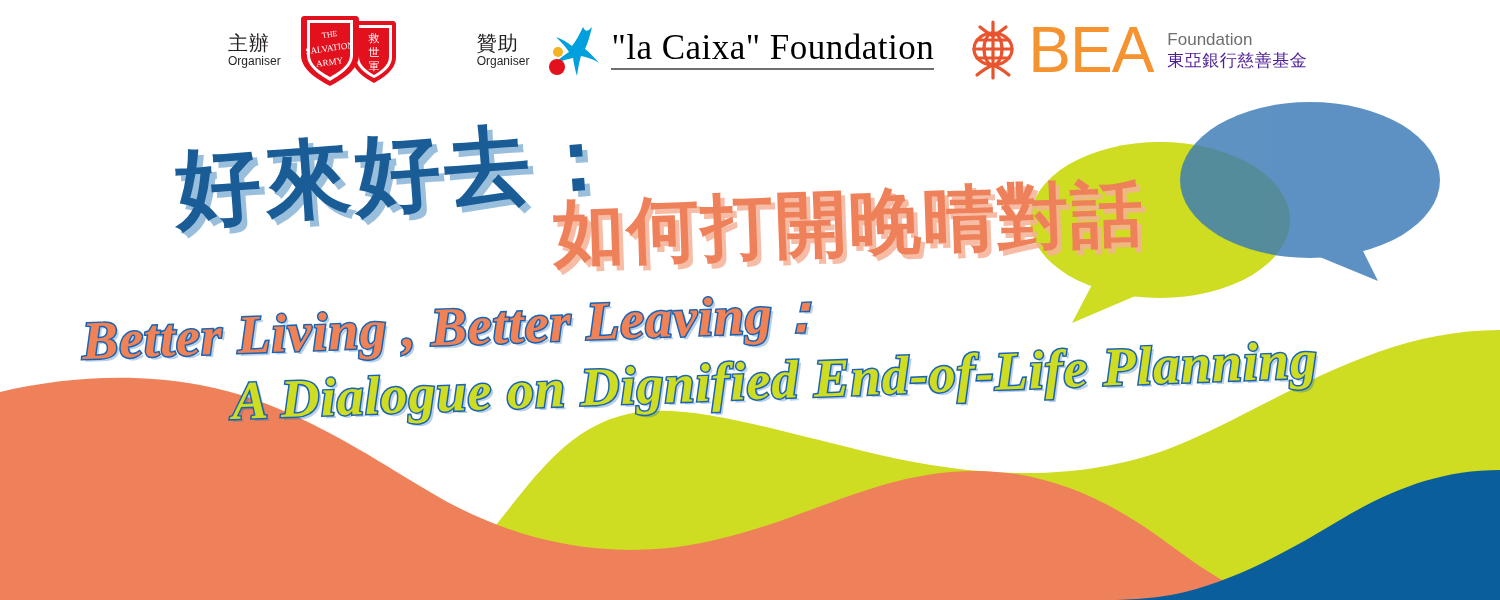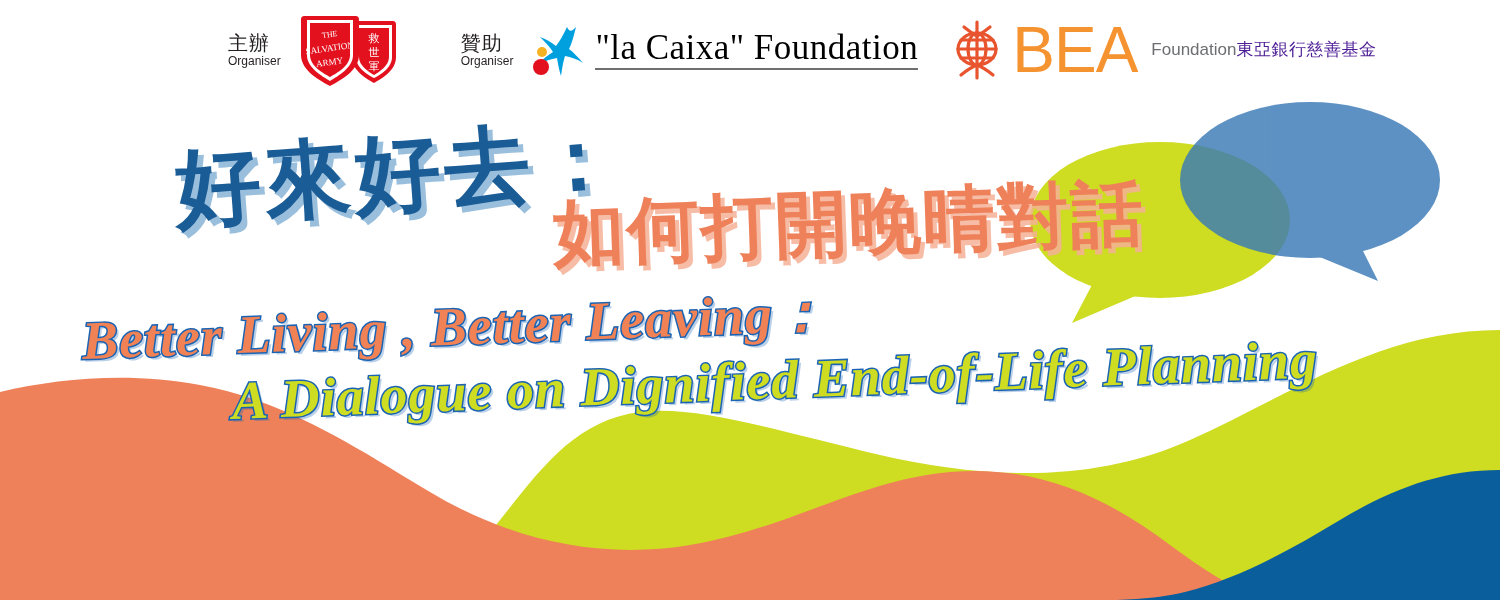--- a/index.html
+++ b/index.html
@@ -25,21 +25,21 @@
 
   .sa-logo{margin-left:16px;}
   .caixa-logo{display:flex;align-items:center;margin-left:14px;}
   .caixa-word{display:flex;flex-direction:column;margin-left:6px;}
   .caixa-text{font-family:"Liberation Serif","DejaVu Serif",serif;font-size:35px;
               color:#000;letter-spacing:0.5px;white-space:nowrap;line-height:1;}
   .caixa-rule{height:2px;background:#6f6f6f;margin-top:3px;width:100%;}
   .bea-logo{display:flex;align-items:center;margin-left:30px;}
   .bea-word{font-family:"Liberation Sans",sans-serif;font-size:64px;font-weight:400;
             color:#F59331;letter-spacing:-1px;margin-left:6px;line-height:1;}
-  .bea-sub{display:flex;flex-direction:row;margin-left:14px;line-height:1.25;}
+  .bea-sub{display:flex;flex-direction:column;margin-left:14px;line-height:1.25;}
   .bea-sub-en{font-size:17px;color:#6d6e71;font-family:"Liberation Sans",sans-serif;}
   .bea-sub-zh{font-size:17px;color:#4c1d95;font-family:Liberation Serif, serif;letter-spacing:0.5px;}
 
   
   .zh-title-main{position:absolute;left:175px;top:132px;
     font-family:"DejaVu Sans",sans-serif;font-weight:bold;font-size:86px;
     color:#1A5C96;letter-spacing:4px;white-space:nowrap;
     transform:rotate(-4.2deg);transform-origin:left center;
     text-shadow:5px 6px 0 rgba(136,180,214,0.85);}
 
@@ -127,21 +127,21 @@
 
         <path d="M8 5 L58 5 C61 5 62 6 62 9 L62 44 C62 60 42 70 33 75 C24 70 4 60 4 44 L4 9 C4 6 5 5 8 5 Z" fill="#E3101E"></path>
         <path d="M10 9 L56 9 L56 44 C56 57 41 65 33 70 C25 65 10 57 10 44 Z" fill="#ffffff"></path>
         <path d="M13 12 L53 12 L53 44 C53 55 40 62 33 66 C26 62 13 55 13 44 Z" fill="#E3101E"></path>
         <text x="33" y="26" text-anchor="middle" fill="#fff" font-family="Liberation Serif, serif" font-size="8" transform="rotate(-8 33 26)">THE</text>
         <text x="33" y="40" text-anchor="middle" fill="#fff" font-family="Liberation Serif, serif" font-size="9" transform="rotate(-8 33 40)">SALVATION</text>
         <text x="33" y="54" text-anchor="middle" fill="#fff" font-family="Liberation Serif, serif" font-size="9" transform="rotate(-8 33 54)">ARMY</text>
       </svg>
     </div>
 
-    <div class="logo-group" style="margin-left:60px;">
+    <div class="logo-group" style="margin-left:76px;">
       <div class="role-label">
         <span class="role-zh">贊助</span>
         <span class="role-en">Organiser</span>
       </div>
 
       <div class="caixa-logo">
         <svg width="62" height="62" viewBox="0 0 62 62">
           <path d="M40 8 C36 16 33 22 29 27 C24 23 19 20 13 18 C18 23 23 28 26 33
                    C21 36 16 40 11 45 C18 42 24 40 30 39 C31 45 32 51 34 57
                    C35 50 36 43 38 37 C44 38 50 40 56 44 C51 38 46 33 42 30

